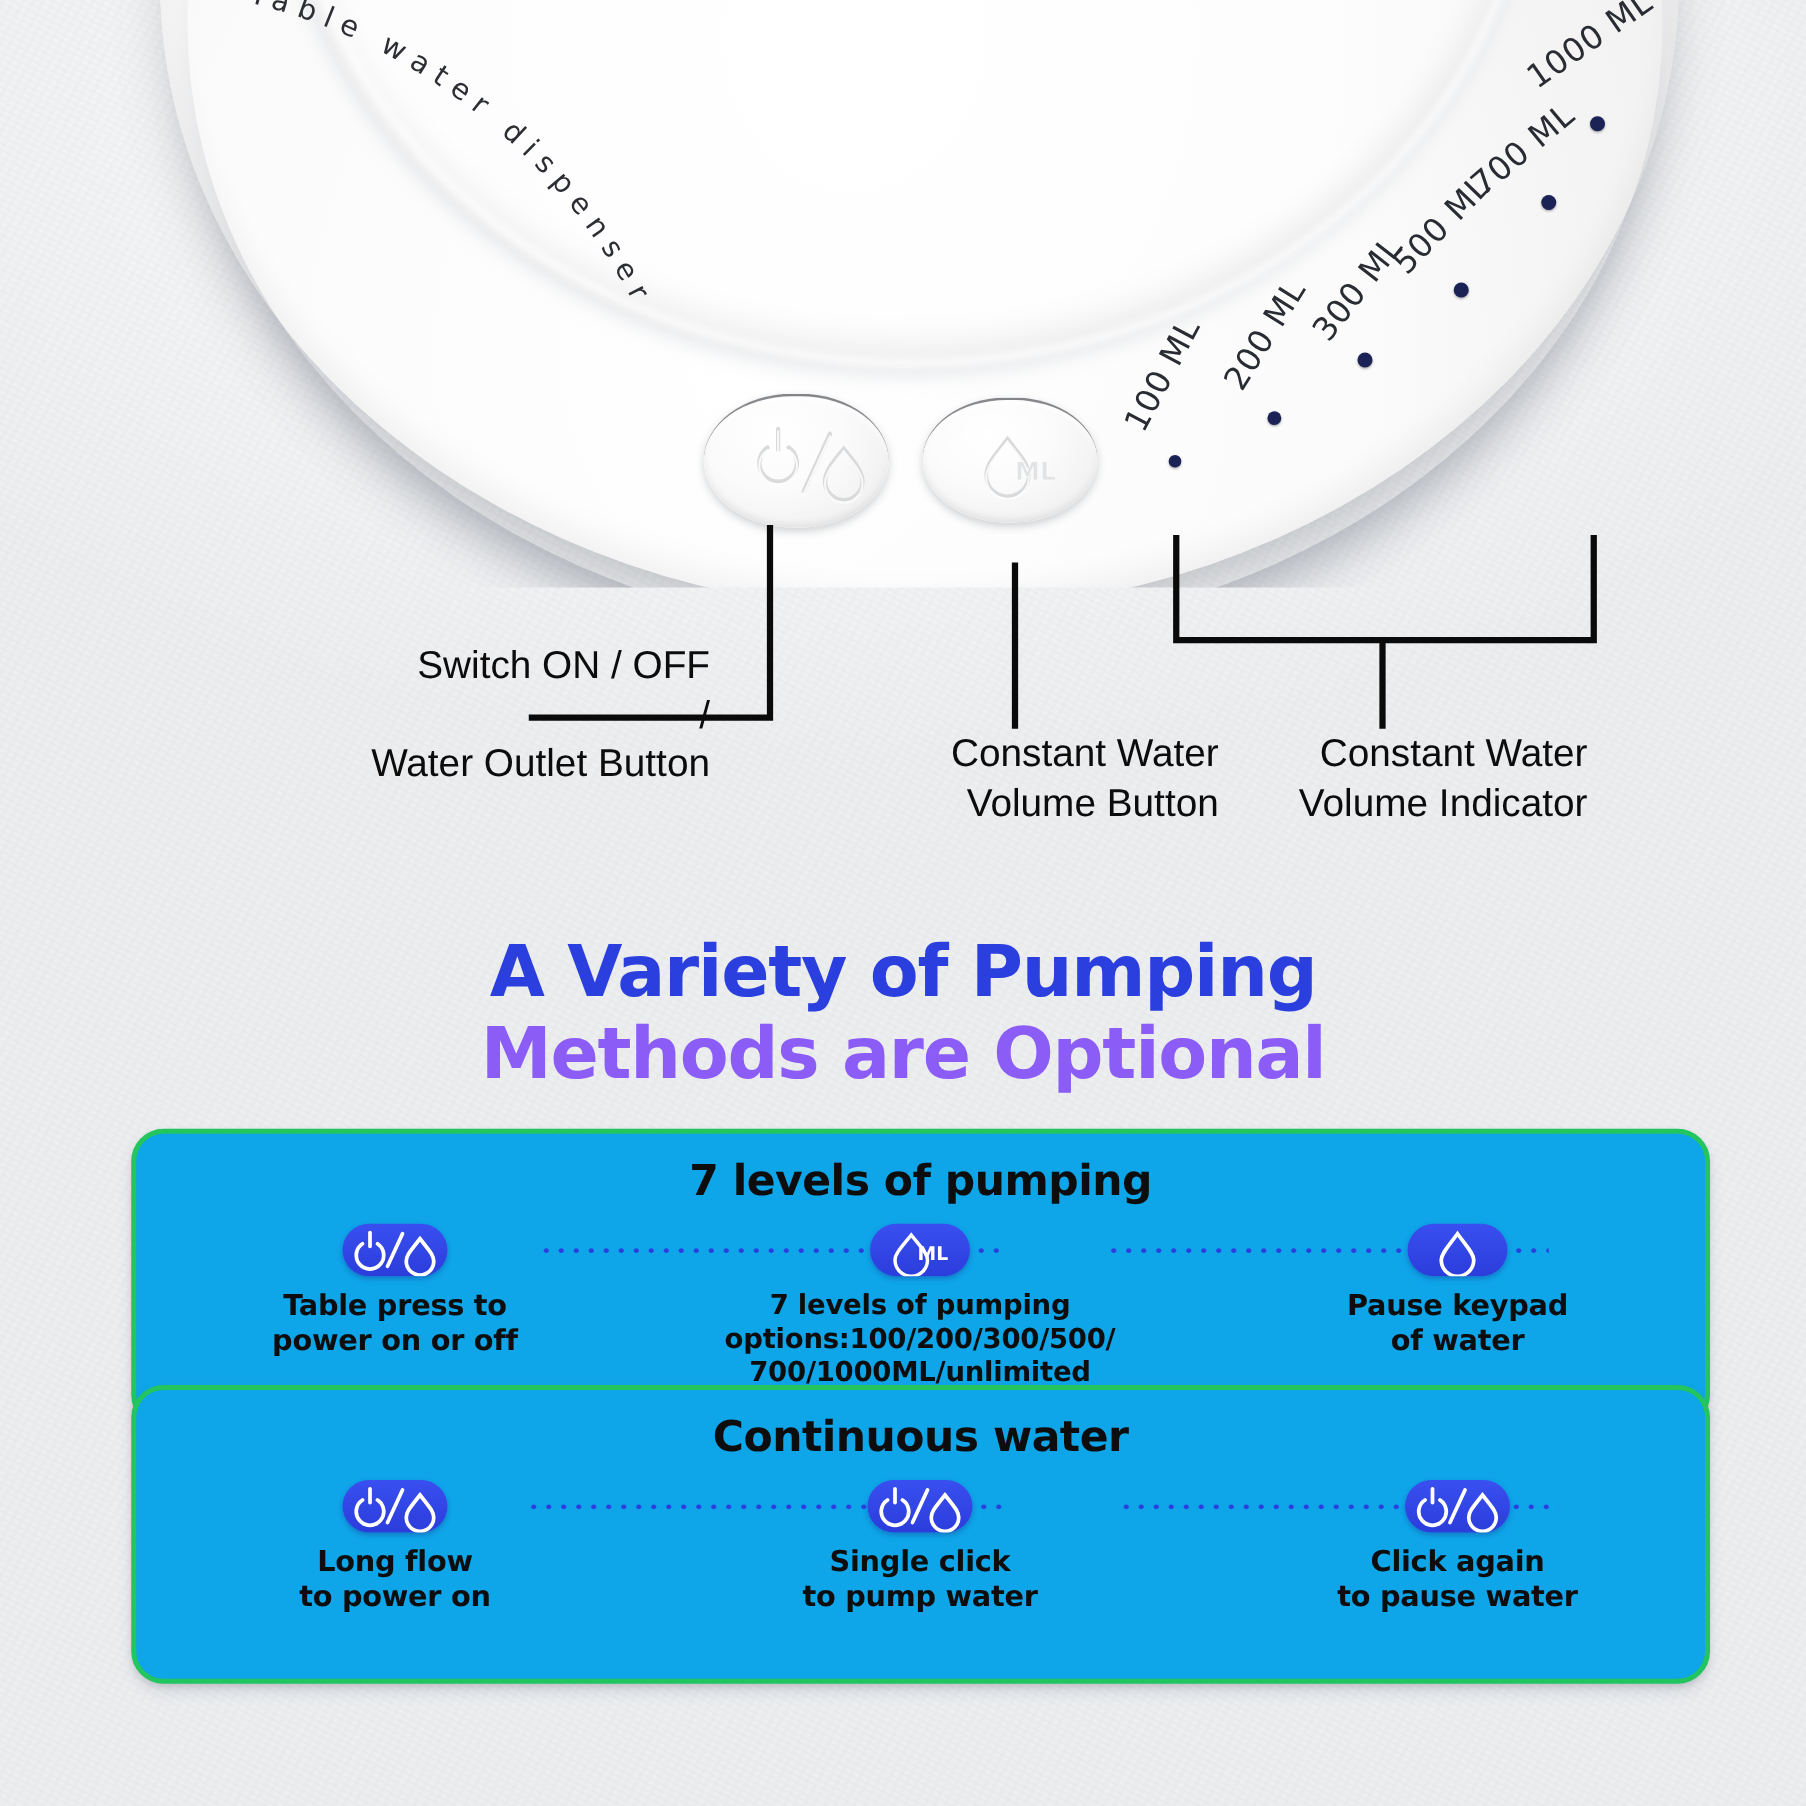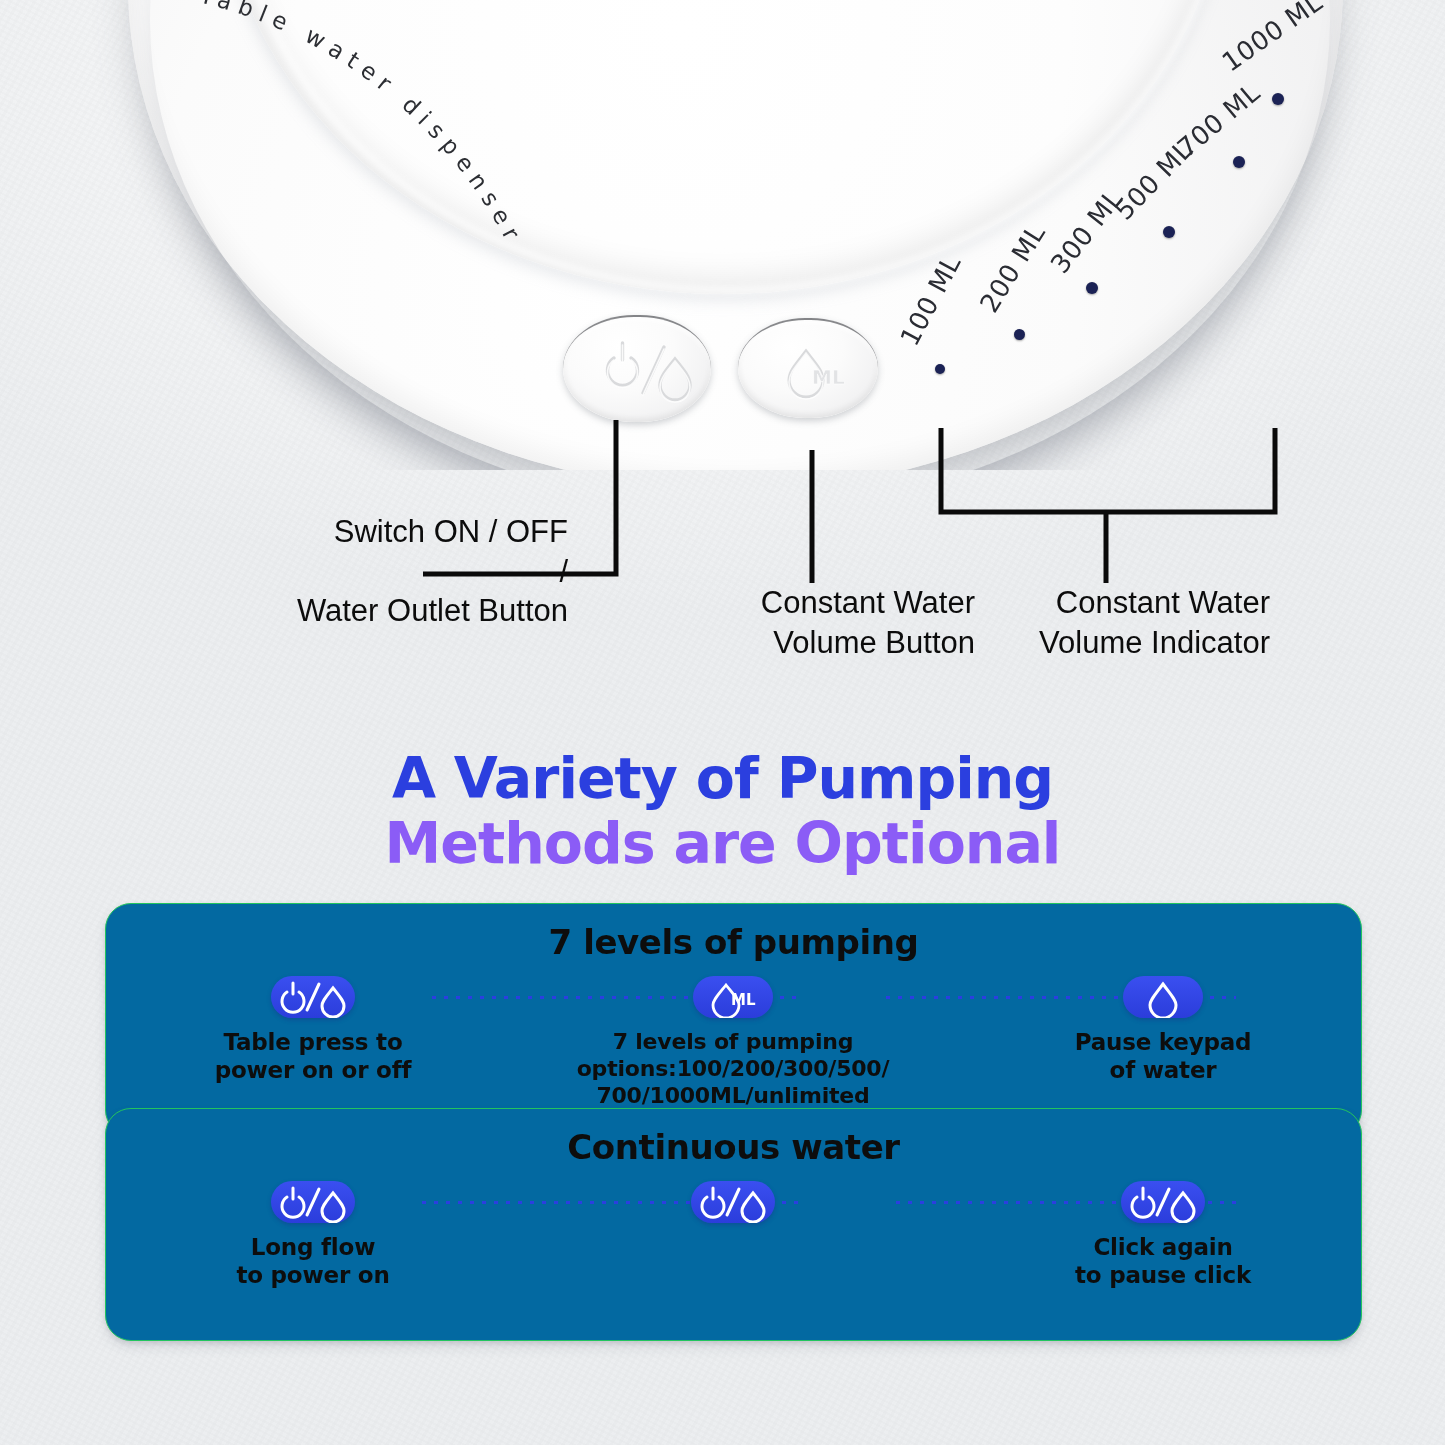--- a/index.html
+++ b/index.html
@@ -110,22 +110,22 @@
     position:absolute;left:0;top:705px;width:1445px;text-align:center;
     font-family:"DejaVu Sans", sans-serif;
     font-weight:bold;line-height:1.06;margin-top:43px;
   }
   #headline .l1{display:block;font-size:57px;color:#2b3fdf;letter-spacing:-1px;}
   #headline .l2{display:block;font-size:57px;color:#8b5cf6;letter-spacing:-1px;margin-top:5px;}
 
   
   .card{
     position:absolute;left:105px;width:1255px;
-    background:#0369a1;
-    border:1px solid #22c55e;
+    background:#0ea5e9;
+    border:4px solid #22c55e;
     border-radius:26px;
     box-shadow:0 7px 14px -4px rgba(120,126,138,.30), 0 2px 4px rgba(120,126,138,.18);
   }
   #card-1{top:903px;height:231px;}
   #card-2{top:1108px;height:231px;}
 
   .card-title{
     position:absolute;left:0;right:0;text-align:center;
     font-family:"DejaVu Sans", sans-serif;
     font-weight:bold;font-size:34px;color:#0d0d0d;letter-spacing:-.4px;
@@ -345,30 +345,32 @@
       <div class="badge wide">
         <svg viewBox="0 0 84 42">
           <g fill="none" stroke="#ffffff" stroke-width="3" stroke-linecap="round">
             <path d="M16 16 a11 11 0 1 0 12 0"></path>
             <line x1="22" y1="7" x2="22" y2="18"></line>
             <line x1="36" y1="34" x2="48" y2="8"></line>
             <path d="M62 12 c-7 9 -11 13 -11 18 a11 11 0 0 0 22 0 c0 -5 -4 -9 -11 -18 z"></path>
           </g>
         </svg>
       </div>
+      <div class="step-label">Single click
+to pump water</div>
     </div>
 
     <div class="step s2">
       <div class="badge wide">
         <svg viewBox="0 0 84 42">
           <g fill="none" stroke="#ffffff" stroke-width="3" stroke-linecap="round">
             <path d="M16 16 a11 11 0 1 0 12 0"></path>
             <line x1="22" y1="7" x2="22" y2="18"></line>
             <line x1="36" y1="34" x2="48" y2="8"></line>
             <path d="M62 12 c-7 9 -11 13 -11 18 a11 11 0 0 0 22 0 c0 -5 -4 -9 -11 -18 z"></path>
           </g>
         </svg>
       </div>
       <div class="step-label">Click again
-to pause click</div>
+to pause water</div>
     </div>
   </div>
 </div>
 
 </body></html>

